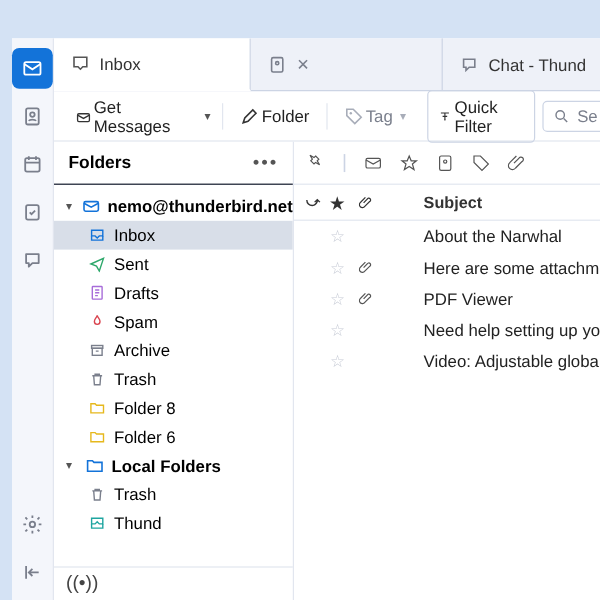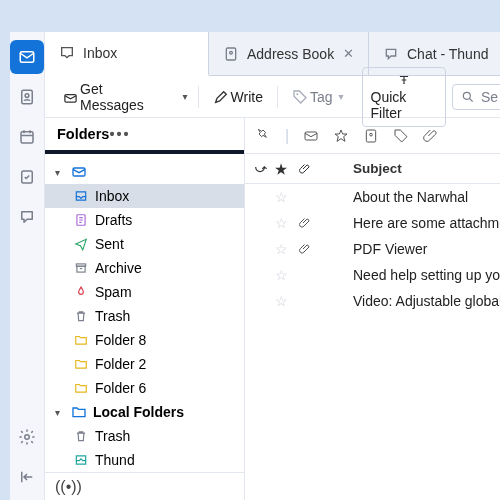--- a/index.html
+++ b/index.html
@@ -11,27 +11,27 @@
 .rail-icon svg { width: 18px; height: 18px; }
 .rail-spacer { flex: 1; }
 .main { flex: 1; display: flex; flex-direction: column; }
 .tabs { height: 44px; display: flex; align-items: stretch; background: #eef1f8; border-bottom: 1px solid #ccd4e4; }
 .tab { display: flex; align-items: center; gap: 8px; padding: 0 14px; font-size: 14px; border-right: 1px solid #ccd4e4; cursor: pointer; color: #333; }
 .tab.active { background: #fff; border-bottom: 2px solid #fff; margin-bottom: -1px; }
 .tab .tx { flex: 1; white-space: nowrap; overflow: hidden; }
 .tab .close { color: #7a7f8c; font-size: 13px; cursor: pointer; }
 .toolbar { height: 42px; display: flex; align-items: center; gap: 6px; padding: 0 10px; border-bottom: 1px solid #e2e6ef; font-size: 14px; color: #222; }
 .tbtn { display: flex; align-items: center; gap: 2px; padding: 5px 8px; border-radius: 4px; cursor: pointer; }
-.tbtn.bordered { border: 1px solid #ccd4e4; flex-direction: column; }
+.tbtn.bordered { border: 1px solid #ccd4e4; }
 .sep { width: 1px; height: 22px; background: #e2e6ef; }
 .chev { font-size: 10px; color: #555; padding: 4px; cursor: pointer; }
 .search { flex: 0 0 auto; margin-left: auto; display: flex; align-items: center; gap: 6px; border: 1px solid #ccd4e4; border-radius: 4px; padding: 4px 8px; color: #7a7f8c; font-size: 14px; min-width: 40px; }
 .content { flex: 1; display: flex; overflow: hidden; }
 .folders { width: 200px; border-right: 1px solid #e2e6ef; display: flex; flex-direction: column; }
-.folders-header { height: 36px; display: flex; align-items: center; padding: 0 12px; font-weight: 600; font-size: 14.5px; border-bottom: 4px solid #0f172a; }
+.folders-header { height: 36px; display: flex; align-items: center; justify-content: space-between; padding: 0 12px; font-weight: 600; font-size: 14.5px; border-bottom: 1px solid #0f172a; }
 .dots { color: #555; letter-spacing: 2px; cursor: pointer; font-weight: bold; }
 .tree { flex: 1; overflow: auto; padding-top: 6px; font-size: 14px; }
 .tree-row { display: flex; align-items: center; gap: 6px; height: 24px; padding-left: 10px; cursor: pointer; }
 .tree-row.depth1 { padding-left: 28px; }
 .tree-row.selected { background: #d8dee8; }
 .tree-row .twisty { width: 10px; font-size: 10px; color: #555; }
 .tree-row .ico { width: 16px; display: flex; align-items: center; justify-content: center; }
 .tree-row .lbl { white-space: nowrap; }
 .tree-row.account .lbl { font-weight: 700; }
 .msg { flex: 1; display: flex; flex-direction: column; overflow: hidden; }
@@ -108,21 +108,20 @@
         <svg width="16" height="16" viewBox="0 0 24 24">
             <path d="M4 4h16v12h-5l-3 3-3-3H4z" fill="none" stroke="#555" stroke-width="2"></path>
           </svg>
         <span class="tx">Inbox</span>
       </div>
       <div class="tab" style="width:160px">
         <svg width="16" height="16" viewBox="0 0 24 24">
             <rect x="5" y="3" width="14" height="18" rx="2" fill="none" stroke="#7a7f8c" stroke-width="2"></rect>
             <circle cx="12" cy="10" r="2" fill="none" stroke="#7a7f8c" stroke-width="2"></circle>
           </svg>
-        <span class="tx">Address Book</span>
         <span class="close">✕</span>
       </div>
       <div class="tab" style="flex:1;border-right:none">
         <svg width="16" height="16" viewBox="0 0 24 24">
             <path d="M5 5h14v10H12l-4 4v-4H5z" fill="none" stroke="#7a7f8c" stroke-width="2"></path>
           </svg>
         <span class="tx">Chat - Thund</span>
       </div>
     </div>
 
@@ -133,21 +132,21 @@
             <path d="M3 10l9 5 9-5" fill="none" stroke="#333" stroke-width="2"></path>
           </svg>
         <span>Get Messages</span>
       </div>
       <span class="chev">▾</span>
       <div class="sep"></div>
       <div class="tbtn">
         <svg width="16" height="16" viewBox="0 0 24 24">
             <path d="M4 20l2-6L16 4l4 4-10 10-6 2z" fill="none" stroke="#333" stroke-width="2"></path>
           </svg>
-        <span>Write</span>
+        <span>Folder</span>
       </div>
       <div class="sep"></div>
       <div class="tbtn" style="color:#7a7f8c">
         <svg width="16" height="16" viewBox="0 0 24 24">
             <path d="M3 3h8l10 10-8 8L3 11z" fill="none" stroke="#a8adb9" stroke-width="2"></path>
             <circle cx="8" cy="8" r="1.5" fill="#a8adb9"></circle>
           </svg>
         <span>Tag</span>
         <span class="chev" style="color:#a8adb9">▾</span>
       </div>
@@ -177,89 +176,82 @@
         <div class="tree">
 
           <div class="tree-row account">
             <span class="twisty">▾</span>
             <span class="ico">
                 <svg width="16" height="16" viewBox="0 0 24 24">
                   <rect x="3" y="6" width="18" height="12" rx="2" fill="none" stroke="#1373d9" stroke-width="2"></rect>
                   <path d="M3 8l9 5 9-5" stroke="#1373d9" stroke-width="2" fill="none"></path>
                 </svg>
               </span>
+            <span class="lbl">nemo@thunderbird.net</span>
           </div>
 
           <div class="tree-row depth1 selected">
             <span class="ico">
                 <svg width="14" height="14" viewBox="0 0 24 24">
                   <path d="M4 13V5h16v8h-5l-3 3-3-3z" fill="none" stroke="#1373d9" stroke-width="2"></path>
                   <path d="M4 13v6h16v-6" fill="none" stroke="#1373d9" stroke-width="2"></path>
                 </svg>
               </span>
             <span class="lbl">Inbox</span>
           </div>
           <div class="tree-row depth1">
             <span class="ico">
                 <svg width="14" height="14" viewBox="0 0 24 24">
+                  <path d="M3 12l18-8-6 18-4-7z" fill="none" stroke="#2ea86b" stroke-width="2"></path>
+                </svg>
+              </span>
+            <span class="lbl">Sent</span>
+          </div>
+          <div class="tree-row depth1">
+            <span class="ico">
+                <svg width="14" height="14" viewBox="0 0 24 24">
                   <rect x="5" y="3" width="14" height="18" rx="1" fill="none" stroke="#a76cd9" stroke-width="2"></rect>
                   <path d="M9 8h6M9 12h6M9 16h4" stroke="#a76cd9" stroke-width="2"></path>
                 </svg>
               </span>
             <span class="lbl">Drafts</span>
           </div>
           <div class="tree-row depth1">
             <span class="ico">
                 <svg width="14" height="14" viewBox="0 0 24 24">
-                  <path d="M3 12l18-8-6 18-4-7z" fill="none" stroke="#2ea86b" stroke-width="2"></path>
-                </svg>
-              </span>
-            <span class="lbl">Sent</span>
+                  <path d="M12 3c1 4 4 5 4 9a4 4 0 11-8 0c0-4 3-5 4-9z" fill="none" stroke="#d9434e" stroke-width="2"></path>
+                </svg>
+              </span>
+            <span class="lbl">Spam</span>
           </div>
           <div class="tree-row depth1">
             <span class="ico">
                 <svg width="14" height="14" viewBox="0 0 24 24">
                   <rect x="4" y="5" width="16" height="4" fill="none" stroke="#7a7f8c" stroke-width="2"></rect>
                   <rect x="5" y="9" width="14" height="10" fill="none" stroke="#7a7f8c" stroke-width="2"></rect>
                   <path d="M10 13h4" stroke="#7a7f8c" stroke-width="2"></path>
                 </svg>
               </span>
             <span class="lbl">Archive</span>
           </div>
           <div class="tree-row depth1">
             <span class="ico">
                 <svg width="14" height="14" viewBox="0 0 24 24">
-                  <path d="M12 3c1 4 4 5 4 9a4 4 0 11-8 0c0-4 3-5 4-9z" fill="none" stroke="#d9434e" stroke-width="2"></path>
-                </svg>
-              </span>
-            <span class="lbl">Spam</span>
-          </div>
-          <div class="tree-row depth1">
-            <span class="ico">
-                <svg width="14" height="14" viewBox="0 0 24 24">
                   <path d="M5 7h14M9 7V5h6v2M7 7l1 13h8l1-13" fill="none" stroke="#7a7f8c" stroke-width="2"></path>
                 </svg>
               </span>
             <span class="lbl">Trash</span>
           </div>
           <div class="tree-row depth1">
             <span class="ico">
                 <svg width="14" height="14" viewBox="0 0 24 24">
                   <path d="M3 6h6l2 2h10v11H3z" fill="none" stroke="#e6b81d" stroke-width="2"></path>
                 </svg>
               </span>
             <span class="lbl">Folder 8</span>
-          </div>
-          <div class="tree-row depth1">
-            <span class="ico">
-                <svg width="14" height="14" viewBox="0 0 24 24">
-                  <path d="M3 6h6l2 2h10v11H3z" fill="none" stroke="#e6b81d" stroke-width="2"></path>
-                </svg>
-              </span>
-            <span class="lbl">Folder 2</span>
           </div>
           <div class="tree-row depth1">
             <span class="ico">
                 <svg width="14" height="14" viewBox="0 0 24 24">
                   <path d="M3 6h6l2 2h10v11H3z" fill="none" stroke="#e6b81d" stroke-width="2"></path>
                 </svg>
               </span>
             <span class="lbl">Folder 6</span>
           </div>
 

